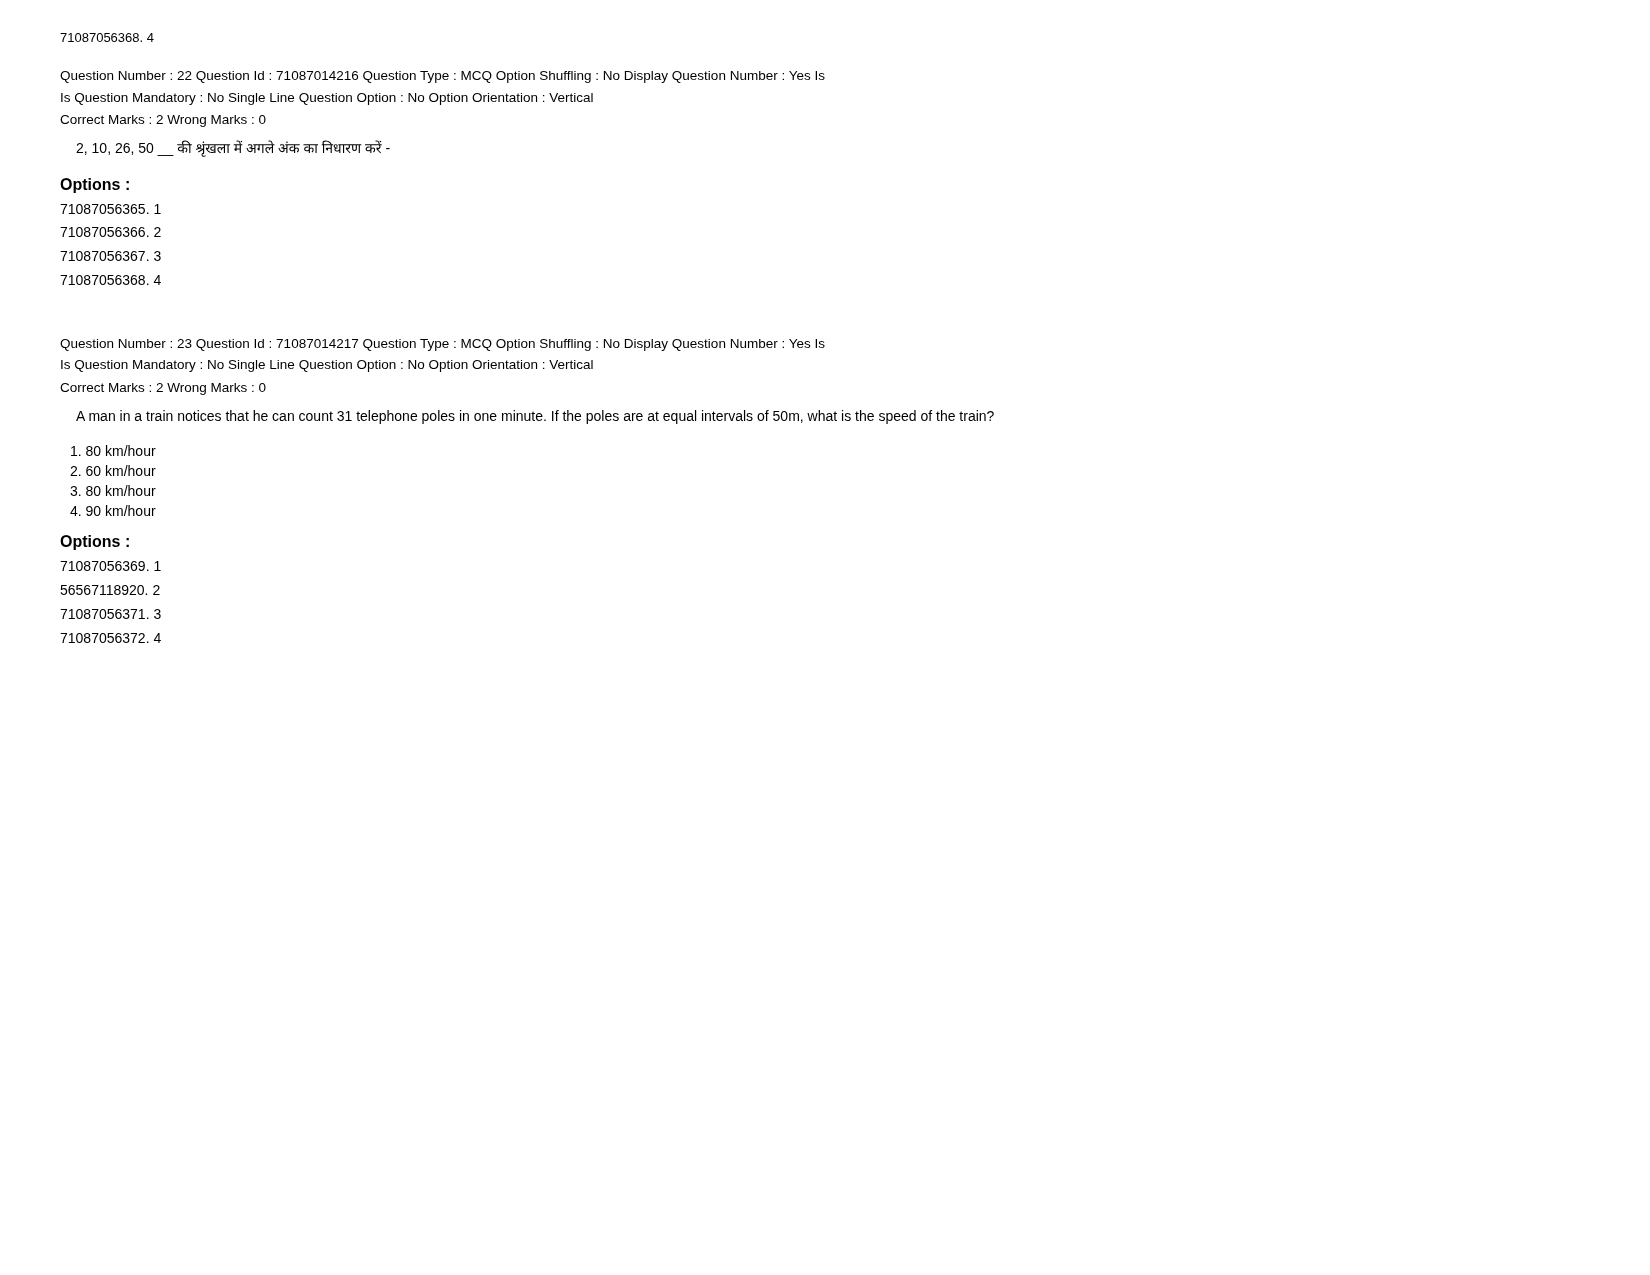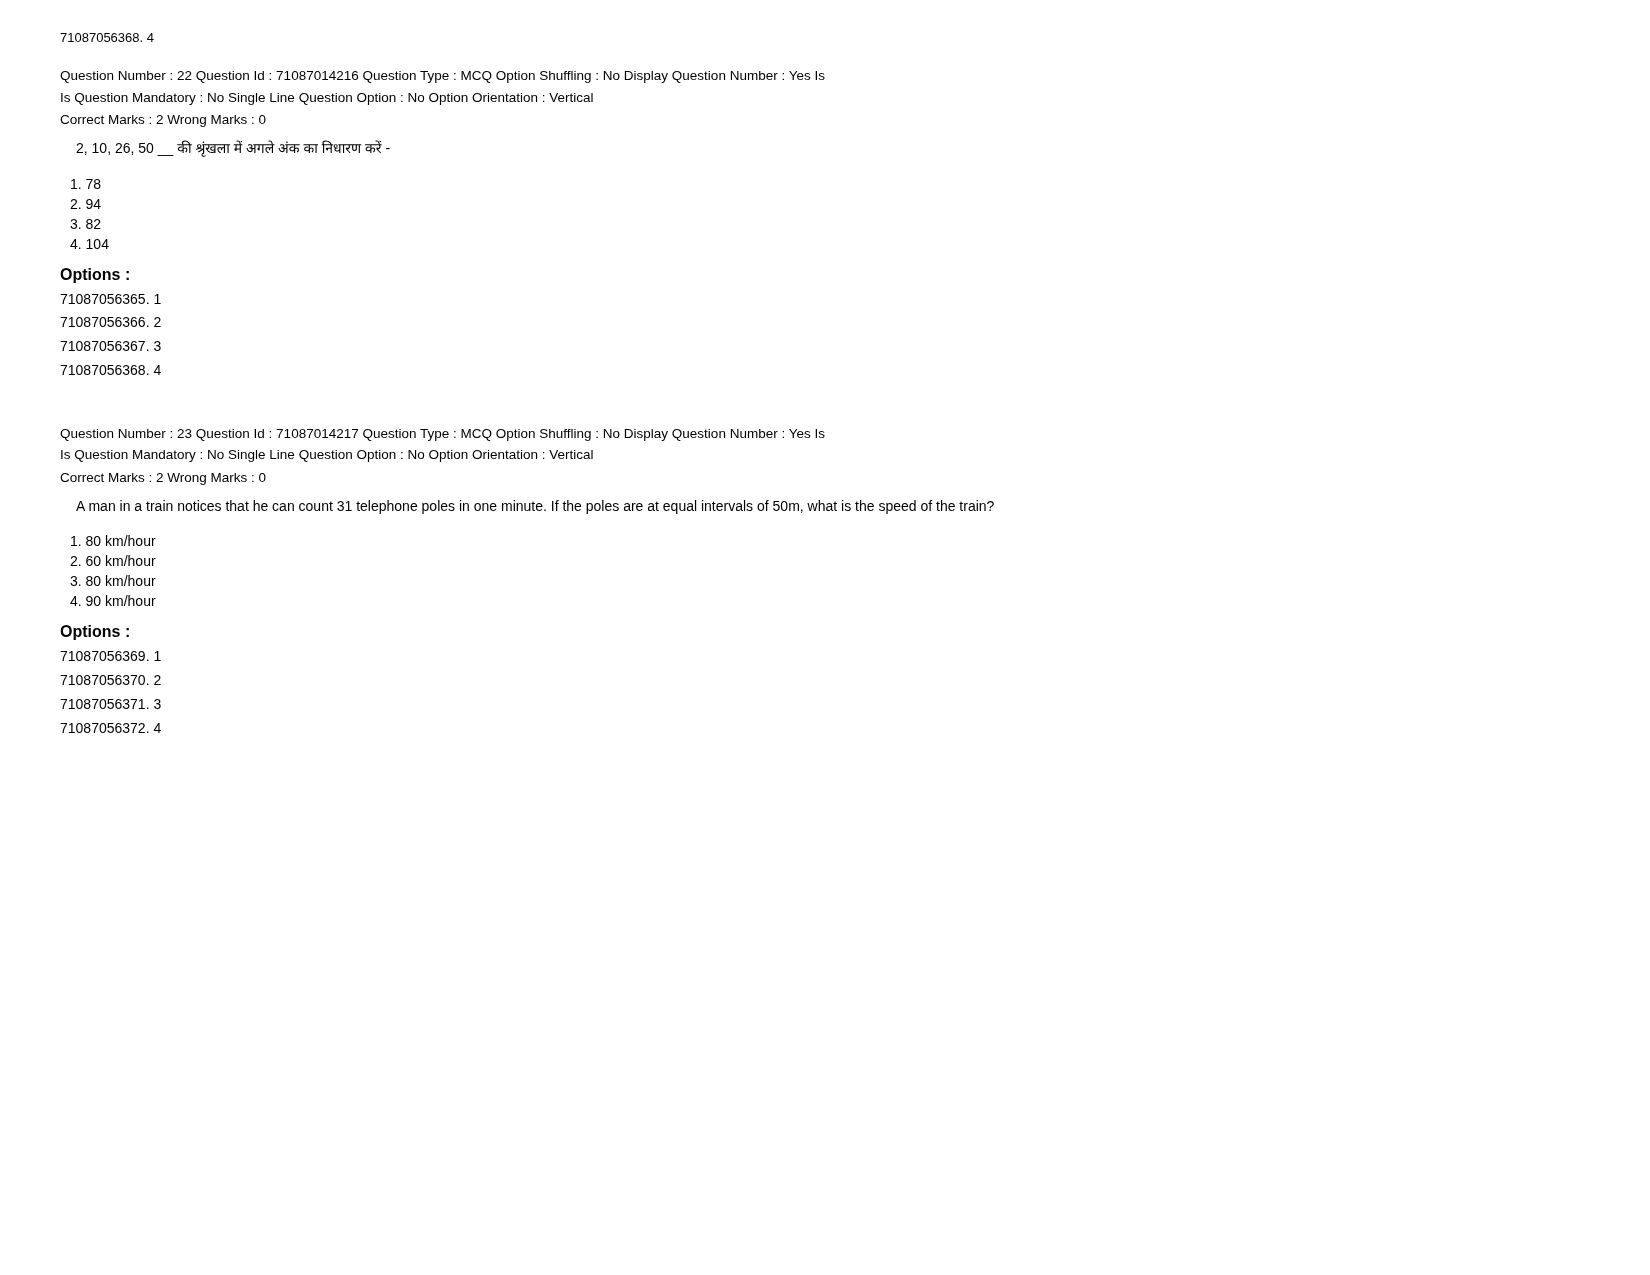--- a/index.html
+++ b/index.html
@@ -62,41 +62,35 @@
 </head>
 <body>
 
 <div class="top-id">71087056368. 4</div>
 
 <div id="questions-container">
     <div class="question-block">
       <div class="question-meta">Question Number : 22 Question Id : 71087014216 Question Type : MCQ Option Shuffling : No Display Question Number : Yes Is<br>Is Question Mandatory : No Single Line Question Option : No Option Orientation : Vertical</div>
       <div class="correct-marks">Correct Marks : 2 Wrong Marks : 0</div>
       <div class="question-text">2, 10, 26, 50 __ की श्रृंखला में अगले अंक का निधारण करें -</div>
-      <ul class="options-list">
-        <li>1. 78</li>
-        <li>2. 94</li>
-        <li>3. 82</li>
-        <li>4. 104</li>
-      </ul>
       <div class="options-label">Options :</div>
       <div class="option-id">71087056365. 1</div>
       <div class="option-id">71087056366. 2</div>
       <div class="option-id">71087056367. 3</div>
       <div class="option-id">71087056368. 4</div>
     </div>
     <div class="question-block">
       <div class="question-meta">Question Number : 23 Question Id : 71087014217 Question Type : MCQ Option Shuffling : No Display Question Number : Yes Is<br>Is Question Mandatory : No Single Line Question Option : No Option Orientation : Vertical</div>
       <div class="correct-marks">Correct Marks : 2 Wrong Marks : 0</div>
       <div class="question-text">A man in a train notices that he can count 31 telephone poles in one minute. If the poles are at equal intervals of 50m, what is the speed of the train?</div>
       <ul class="options-list">
         <li>1. 80 km/hour</li>
         <li>2. 60 km/hour</li>
         <li>3. 80 km/hour</li>
         <li>4. 90 km/hour</li>
       </ul>
       <div class="options-label">Options :</div>
       <div class="option-id">71087056369. 1</div>
-      <div class="option-id">71087056370. 2</div>
+      <div class="option-id">56567118920. 2</div>
       <div class="option-id">71087056371. 3</div>
       <div class="option-id">71087056372. 4</div>
     </div>
   </div>
 
 </body></html>

